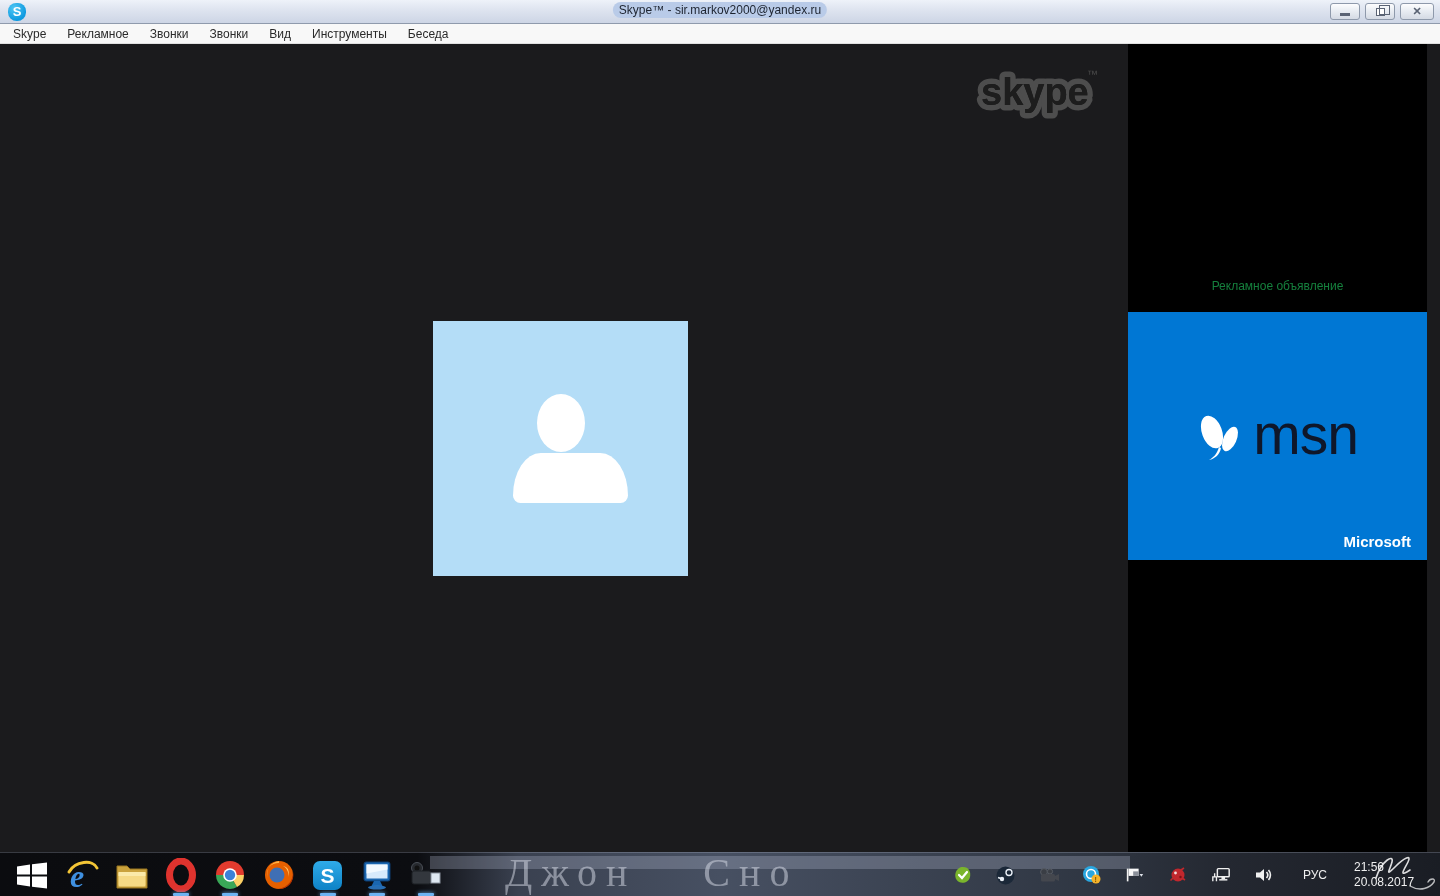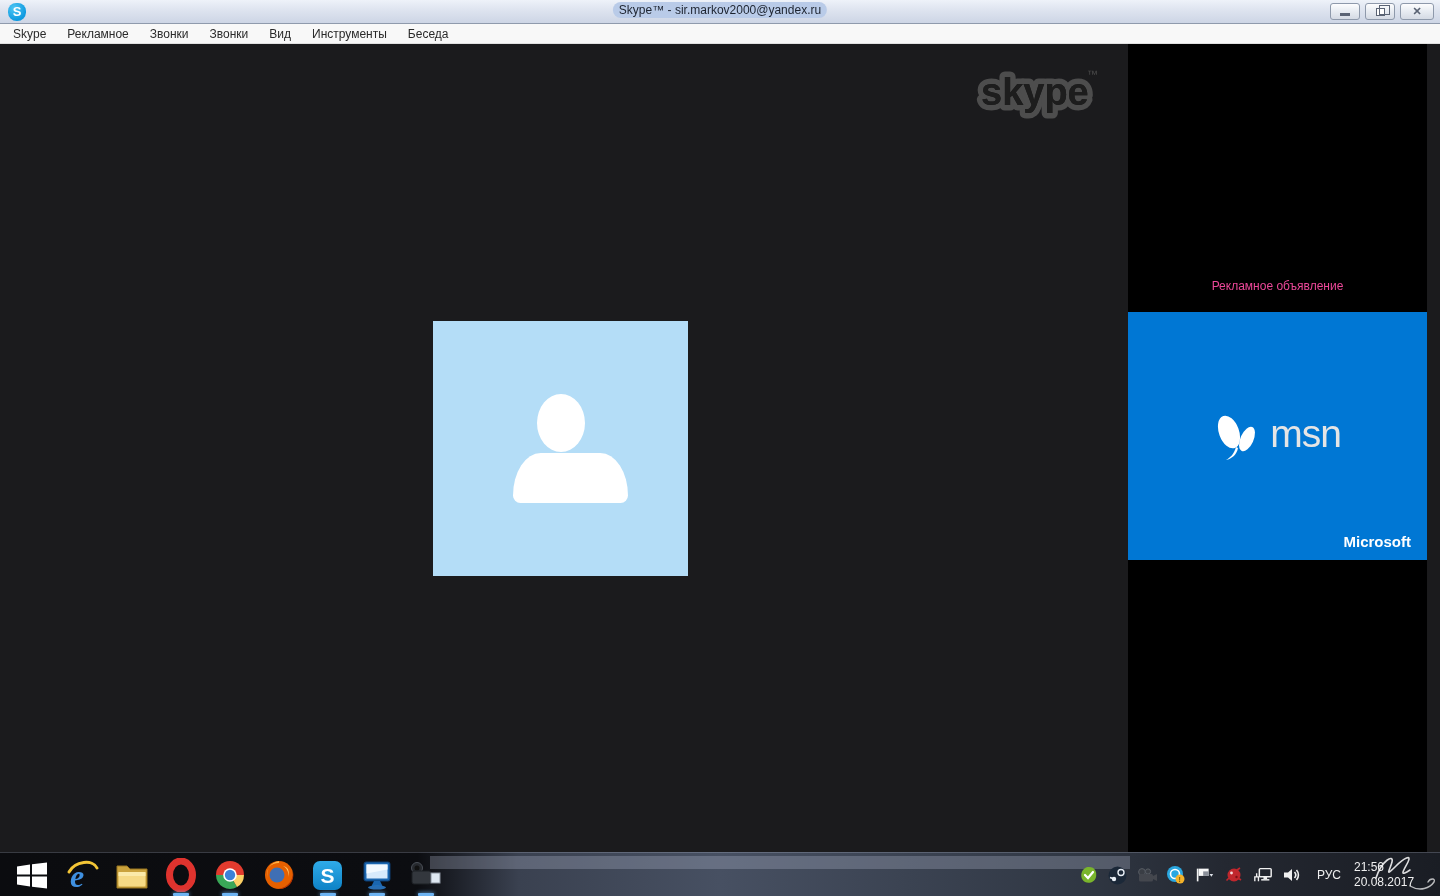--- a/index.html
+++ b/index.html
@@ -63,31 +63,31 @@
   .avatar-body{
     position:absolute; left:80px; top:132px; width:115px; height:50px;
     background:#fff; border-radius:30px 30px 8px 8px / 46px 46px 8px 8px;
     filter:blur(0.6px);
   }
 
   
   .ad-panel{ position:absolute; left:1128px; top:0; width:299px; height:808px; background:#000; }
   .ad-label{
     position:absolute; top:235px; width:100%; text-align:center;
-    font-size:12px; color:#ec4899;
+    font-size:12px; color:#15803d;
   }
   .msn-ad{
     position:absolute; top:268px; left:0; width:299px; height:248px;
     background:#0077d4; overflow:hidden;
   }
   .msn-center{
     position:absolute; top:0; left:0; width:100%; height:100%;
     display:flex; align-items:center; justify-content:center; gap:10px;
   }
-  .msn-text{ color:#e5e5e5; font-size:39px; letter-spacing:-1px; margin-top:-4px; }
+  .msn-text{ color:#0f172a; font-size:57px; letter-spacing:-1px; margin-top:-4px; }
   .microsoft-label{
     position:absolute; right:16px; bottom:10px; color:#fff;
     font-size:15px; font-weight:bold;margin-top:12px;
   }
 
   
   .taskbar{
     position:absolute; top:852px; left:0; width:1440px; height:44px;
     background:linear-gradient(90deg,#0b0c0f 0%,#0c0d11 29%,#3a4150 36%,#475062 50%,#3b4352 63%,#2f3642 76%,#242831 85%,#1a1d24 100%);
     border-top:1px solid rgba(190,200,220,0.25);
@@ -111,21 +111,21 @@
     position:relative; width:49px; height:44px;
     display:flex; align-items:center; justify-content:center;
   }
   .run-ind{
     display:none; position:absolute; bottom:1px; left:50%; transform:translateX(-50%);
     width:16px; height:3px; background:#6db3f2; border-radius:1px;
     box-shadow:0 0 4px #6db3f2;
   }
   .tray{
     position:absolute; right:0; top:0; height:44px;
-    display:flex; align-items:center; gap:9px; padding-right:6px;
+    display:flex; align-items:center; gap:23px; padding-right:6px;
   }
   .tray-icon{ width:20px; height:20px; display:flex; align-items:center; justify-content:center; }
   .lang-indicator{ color:#f0f0f0; font-size:12px; margin:0 4px 0 6px; }
   .clock{ position:relative; text-align:left; color:#f0f0f0; font-size:12px; line-height:15px; width:80px; }
   .scribble{ position:absolute; right:-4px; top:-8px; pointer-events:none; }
 
   .skype-s-tile{
     width:29px; height:29px; border-radius:7px;
     background:linear-gradient(180deg,#2fabe8,#0e82c6);
     color:#fff; font-weight:bold; font-size:21px; line-height:29px; text-align:center;
@@ -185,20 +185,21 @@
             <path d="M22 37 C20 44 16 48 12 50 C18 49 23 44 24 38 Z" fill="#fff"></path>
           </svg>
           <span class="msn-text">msn</span>
         </div>
         <div class="microsoft-label">Microsoft</div>
       </div>
     </div>
   </div>
 
   <div class="taskbar">
+    <span class="wallpaper-text">Джон Сно</span>
 
     <div class="start-btn">
       <svg width="32" height="27" viewBox="0 0 32 27">
         <polygon points="1,4.5 14,2.5 14,12.5 1,12.5" fill="#fff"></polygon>
         <polygon points="16,2.2 31,0.5 31,12.5 16,12.5" fill="#fff"></polygon>
         <polygon points="1,14.5 14,14.5 14,24.5 1,22.5" fill="#fff"></polygon>
         <polygon points="16,14.5 31,14.5 31,26.5 16,24.8" fill="#fff"></polygon>
       </svg>
     </div>
 

